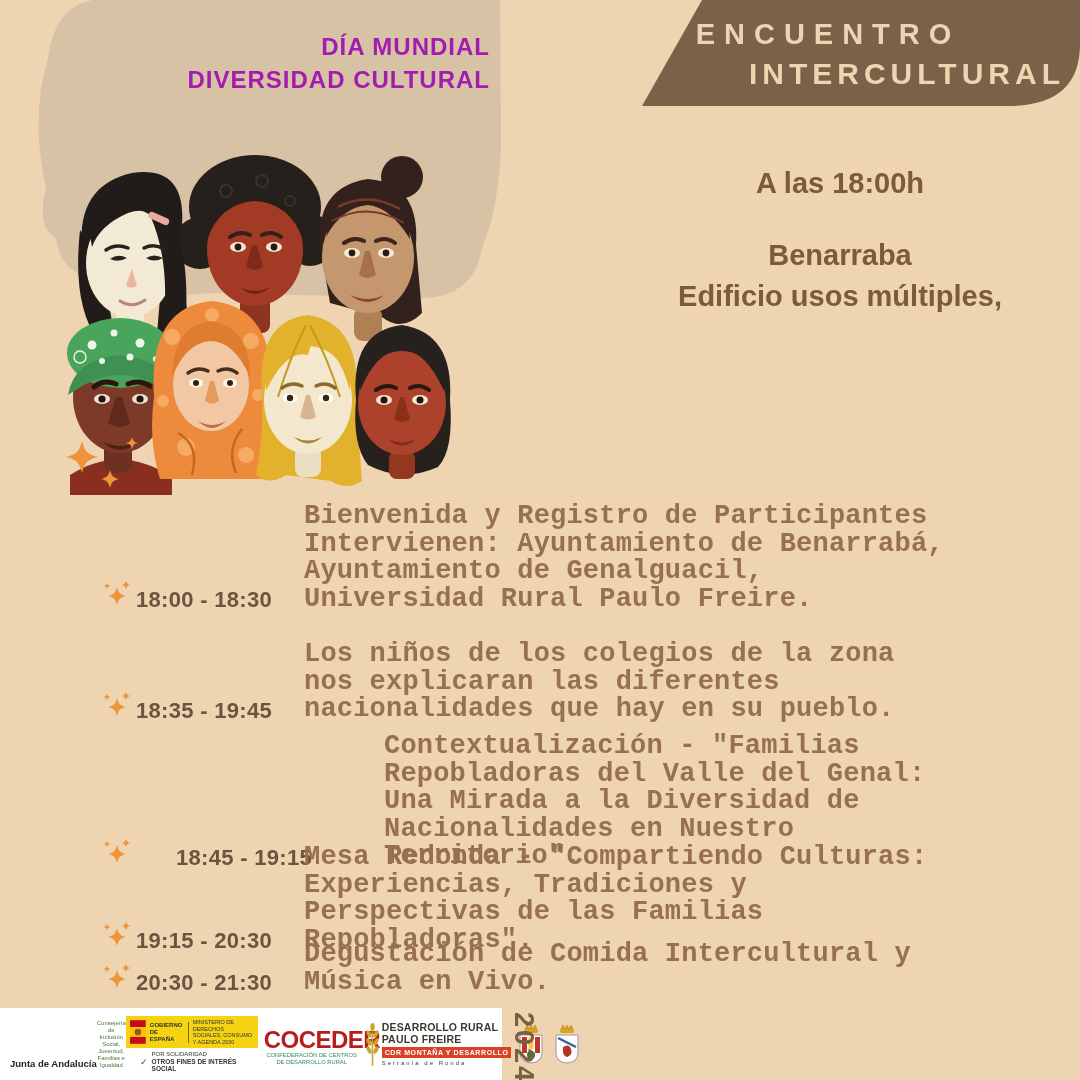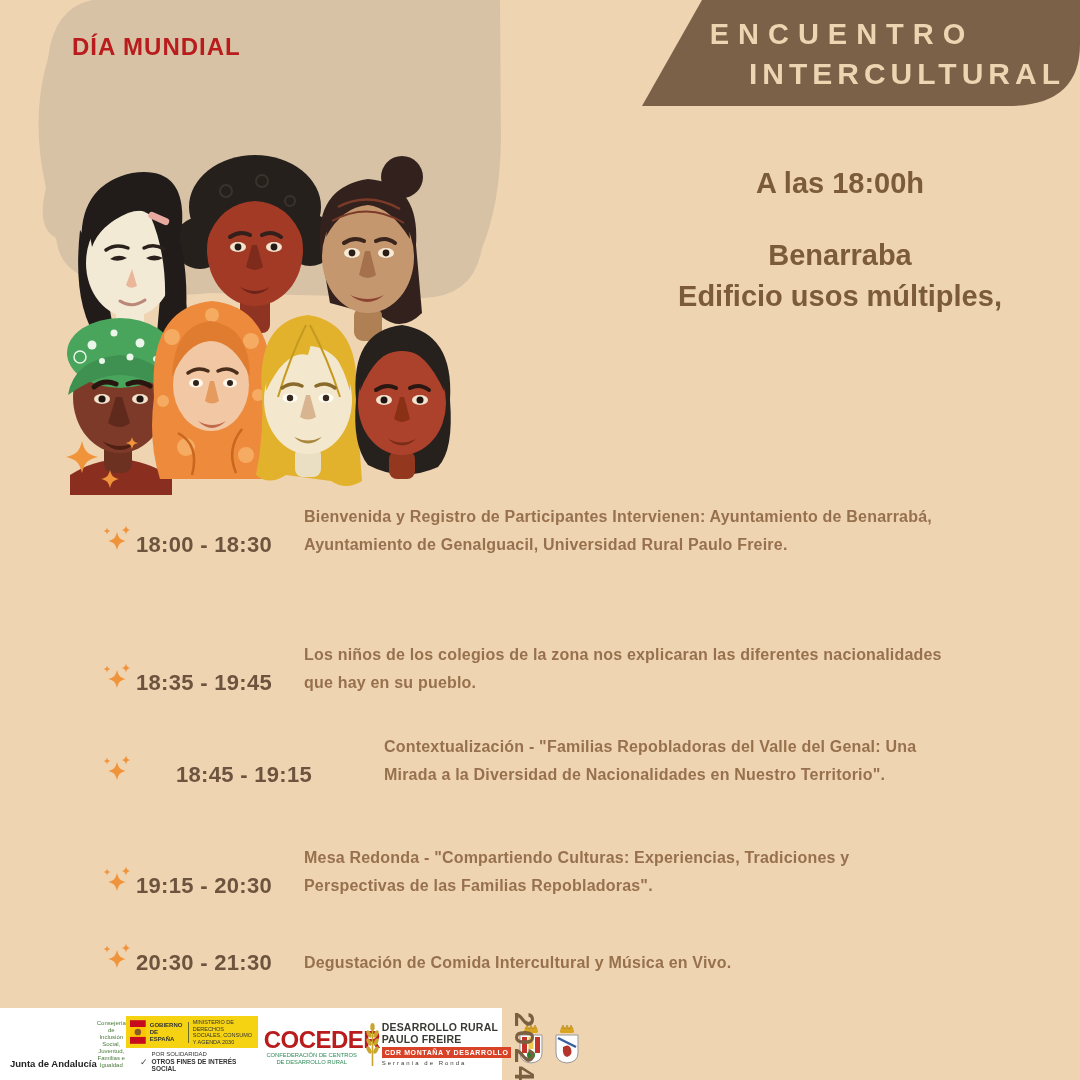--- a/index.html
+++ b/index.html
@@ -6,45 +6,45 @@
   .poster{
     position:relative;width:1080px;height:1080px;overflow:hidden;
     background:#efd4b2;
     font-family:"Liberation Sans", sans-serif;
     -webkit-font-smoothing:antialiased;
   }
   .abs{position:absolute;}
   
   .blob-svg{left:0;top:0;}
   .poster-title{
-    left:72px;top:30px;width:430px;text-align:left;
-    color:#b91c1c;font-weight:bold;font-size:24px;line-height:33px;letter-spacing:1px;
+    left:60px;top:30px;width:430px;text-align:right;
+    color:#a21caf;font-weight:bold;font-size:24px;line-height:33px;letter-spacing:1px;
   }
   
   .badge-svg{left:640px;top:0;}
   .badge-line1{
-    left:672px;top:18px;width:340px;text-align:center;
+    left:658px;top:18px;width:340px;text-align:center;
     color:#eed5b2;font-weight:bold;font-size:29px;letter-spacing:9px;
   }
   .badge-line2{
     left:645px;top:57px;width:420px;text-align:right;
     color:#eed5b2;font-weight:bold;font-size:30px;letter-spacing:5px;
   }
   
   .event-info{left:600px;top:163px;width:480px;text-align:center;color:#7b5b3a;font-weight:bold;}
   .event-date{font-size:34px;line-height:42px;}
   .event-time{font-size:29px;line-height:40px;}
   .event-venue{margin-top:32px;font-size:29px;line-height:41px;}
   
   .illus{left:50px;top:145px;}
   
   .sched-row{left:102px;width:880px;display:flex;align-items:flex-end;}
   .spark-cell{width:34px;flex:0 0 34px;padding-top:1px;}
   .time-cell{width:168px;flex:0 0 168px;font-size:22px;font-weight:bold;color:#6d543f;letter-spacing:0.3px;line-height:27px;}
-  .desc-cell{flex:1;padding-right:28px;font-size:16px;font-weight:bold;color:#97714e;line-height:27.5px;letter-spacing:0.2px;}
+  .desc-cell{flex:1;padding-right:28px;font-size:27px;font-weight:bold;color:#97714e;line-height:27.5px;letter-spacing:0.2px;font-family:Liberation Mono, monospace;}
   
   .footer-bar{
     left:0;top:1008px;width:502px;height:72px;background:#ffffff;
     display:flex;align-items:center;justify-content:space-between;
     padding:0 10px;box-sizing:border-box;gap:6px;
   }
   .logo-junta{display:flex;flex-direction:row;align-items:flex-end;width:110px;}
   .junta-name{font-size:9.5px;font-weight:bold;color:#222;margin-top:1px;white-space:nowrap;}
   .junta-cap{font-size:6px;color:#4a7a3a;line-height:7px;text-align:center;}
   .logo-gob{width:142px;display:flex;flex-direction:column;}
@@ -76,20 +76,21 @@
 <div class="poster">
 
   <svg class="abs blob-svg" width="560" height="320" viewBox="0 0 560 320">
     <path d="M92 0 L500 0 L501 140 Q500 205 482 248 Q474 296 424 298 L210 293
              Q155 300 122 278 Q62 286 56 238 Q36 228 46 188 Q30 118 48 58 Q54 8 92 0 Z" fill="#d8c2a6"></path>
     <path d="M56 238 Q120 262 190 252 L160 286 Q100 290 70 266 Z" fill="#d8c2a6" opacity="0.7"></path>
   </svg>
 
   <div class="abs poster-title">
     <div>DÍA MUNDIAL</div>
+    <div>DIVERSIDAD CULTURAL</div>
   </div>
 
   <svg class="abs badge-svg" width="440" height="110" viewBox="0 0 440 110">
     <path d="M62 0 L440 0 L440 44 Q440 106 368 106 L2 106 Z" fill="#7b6148"></path>
   </svg>
   <div class="abs badge-line1">ENCUENTRO</div>
   <div class="abs badge-line2">INTERCULTURAL</div>
 
   <div class="abs event-info">
     <div class="event-time">A las 18:00h</div>

